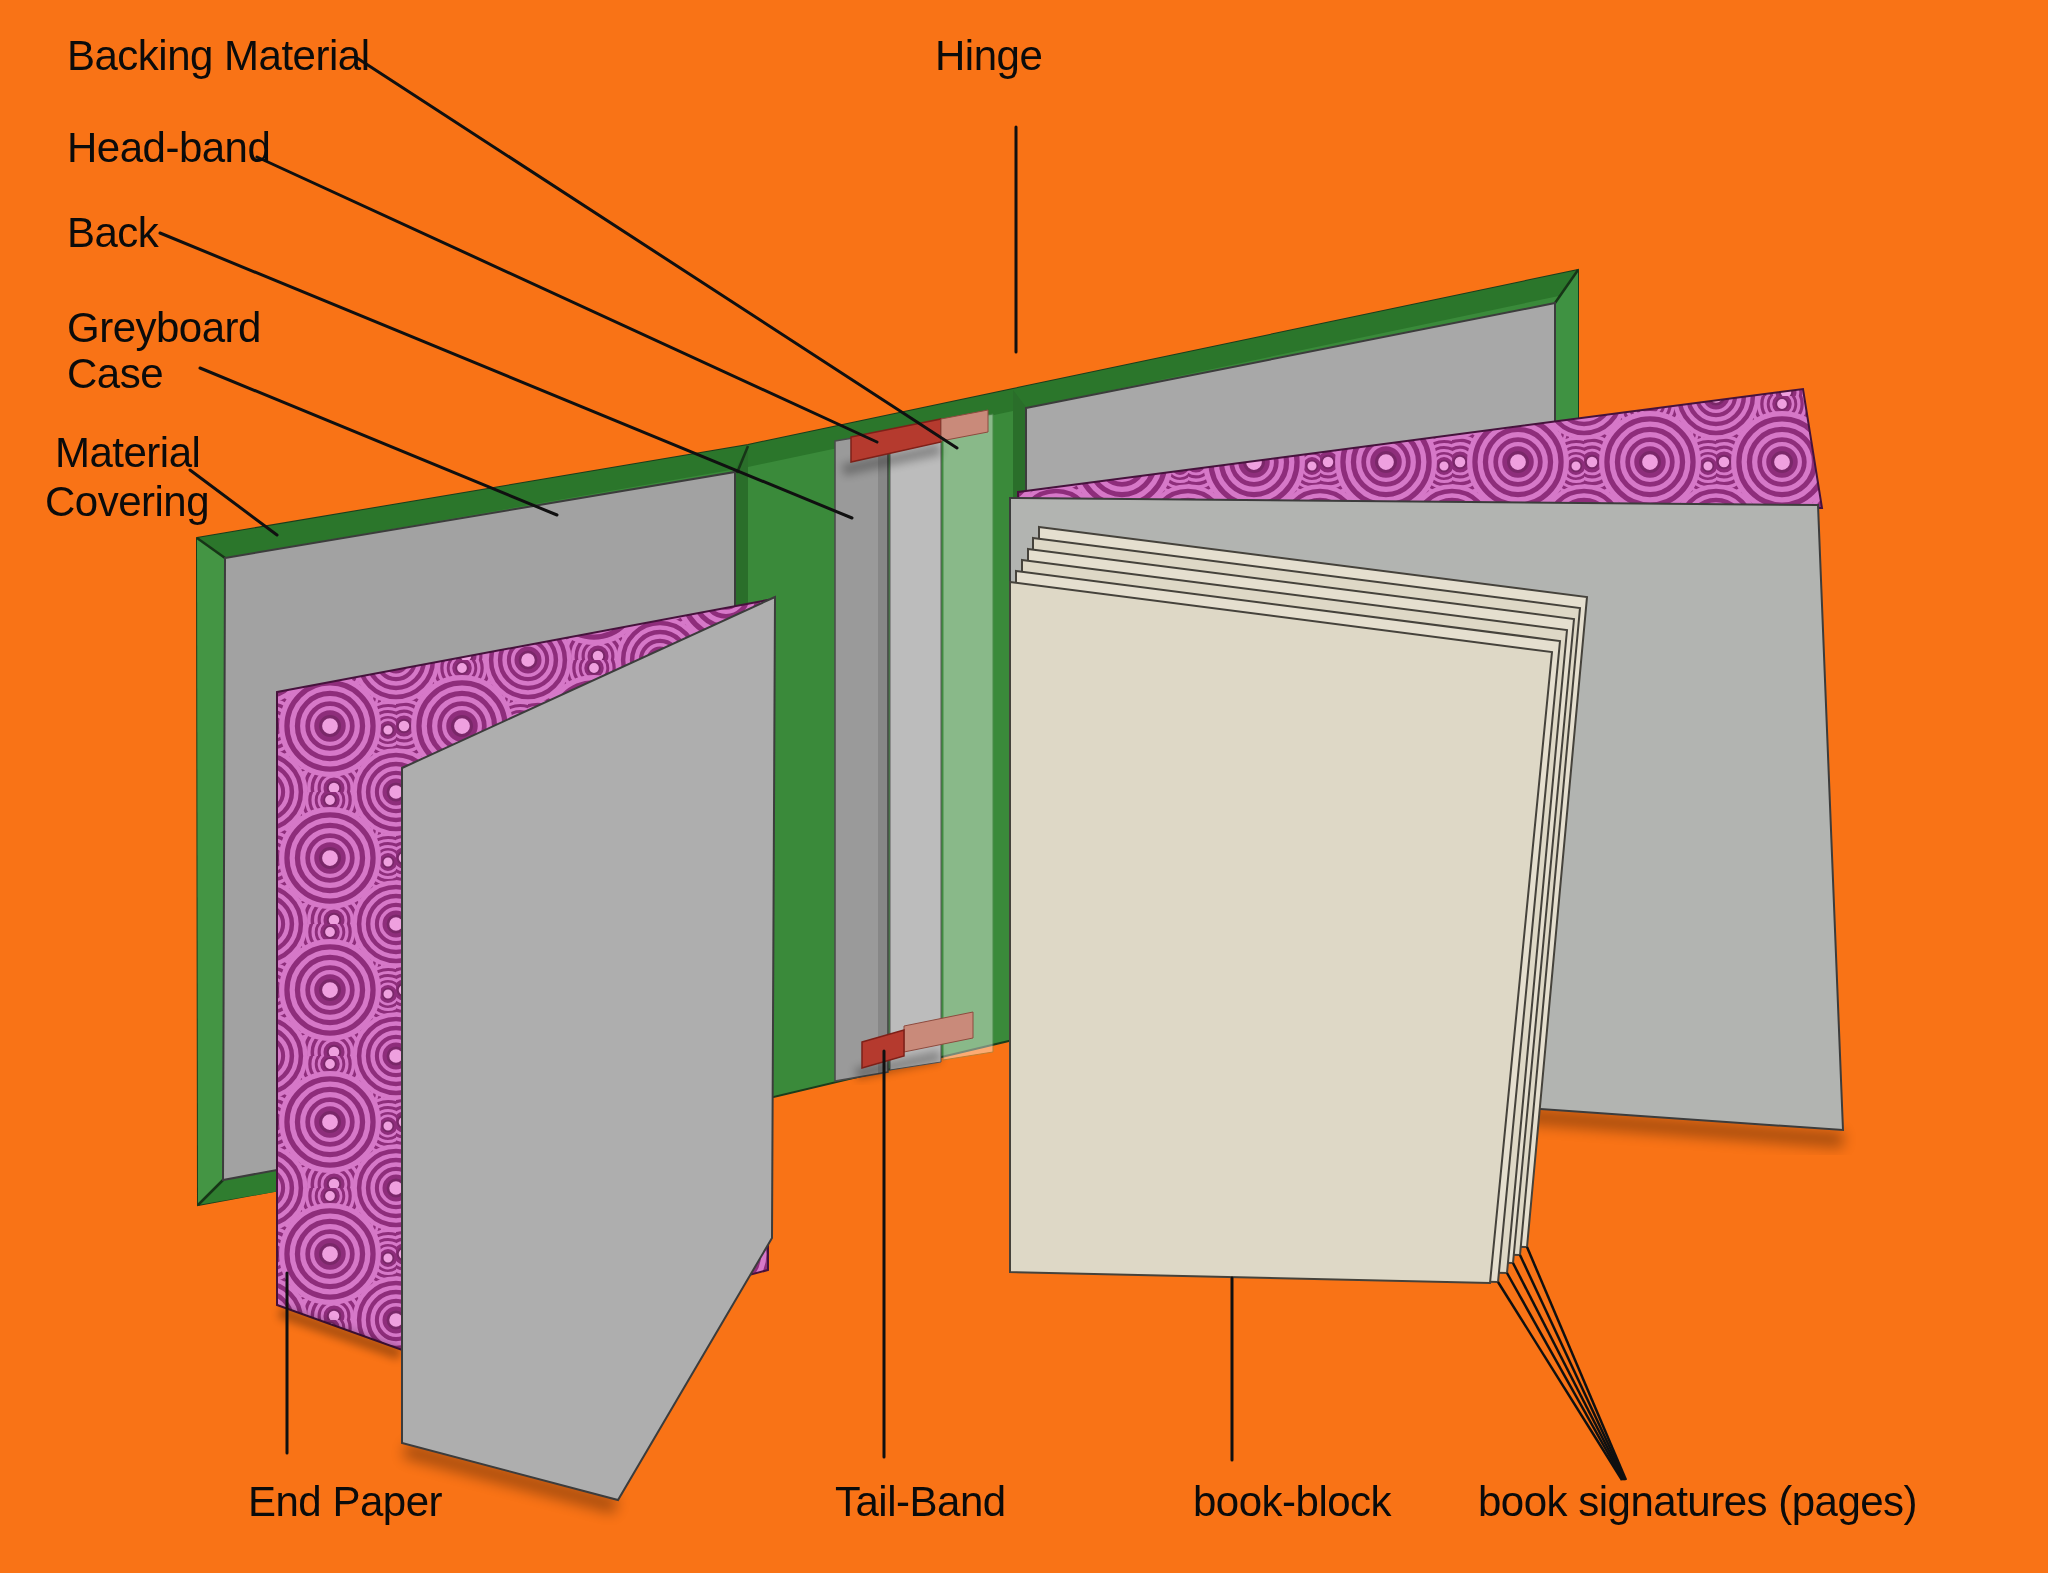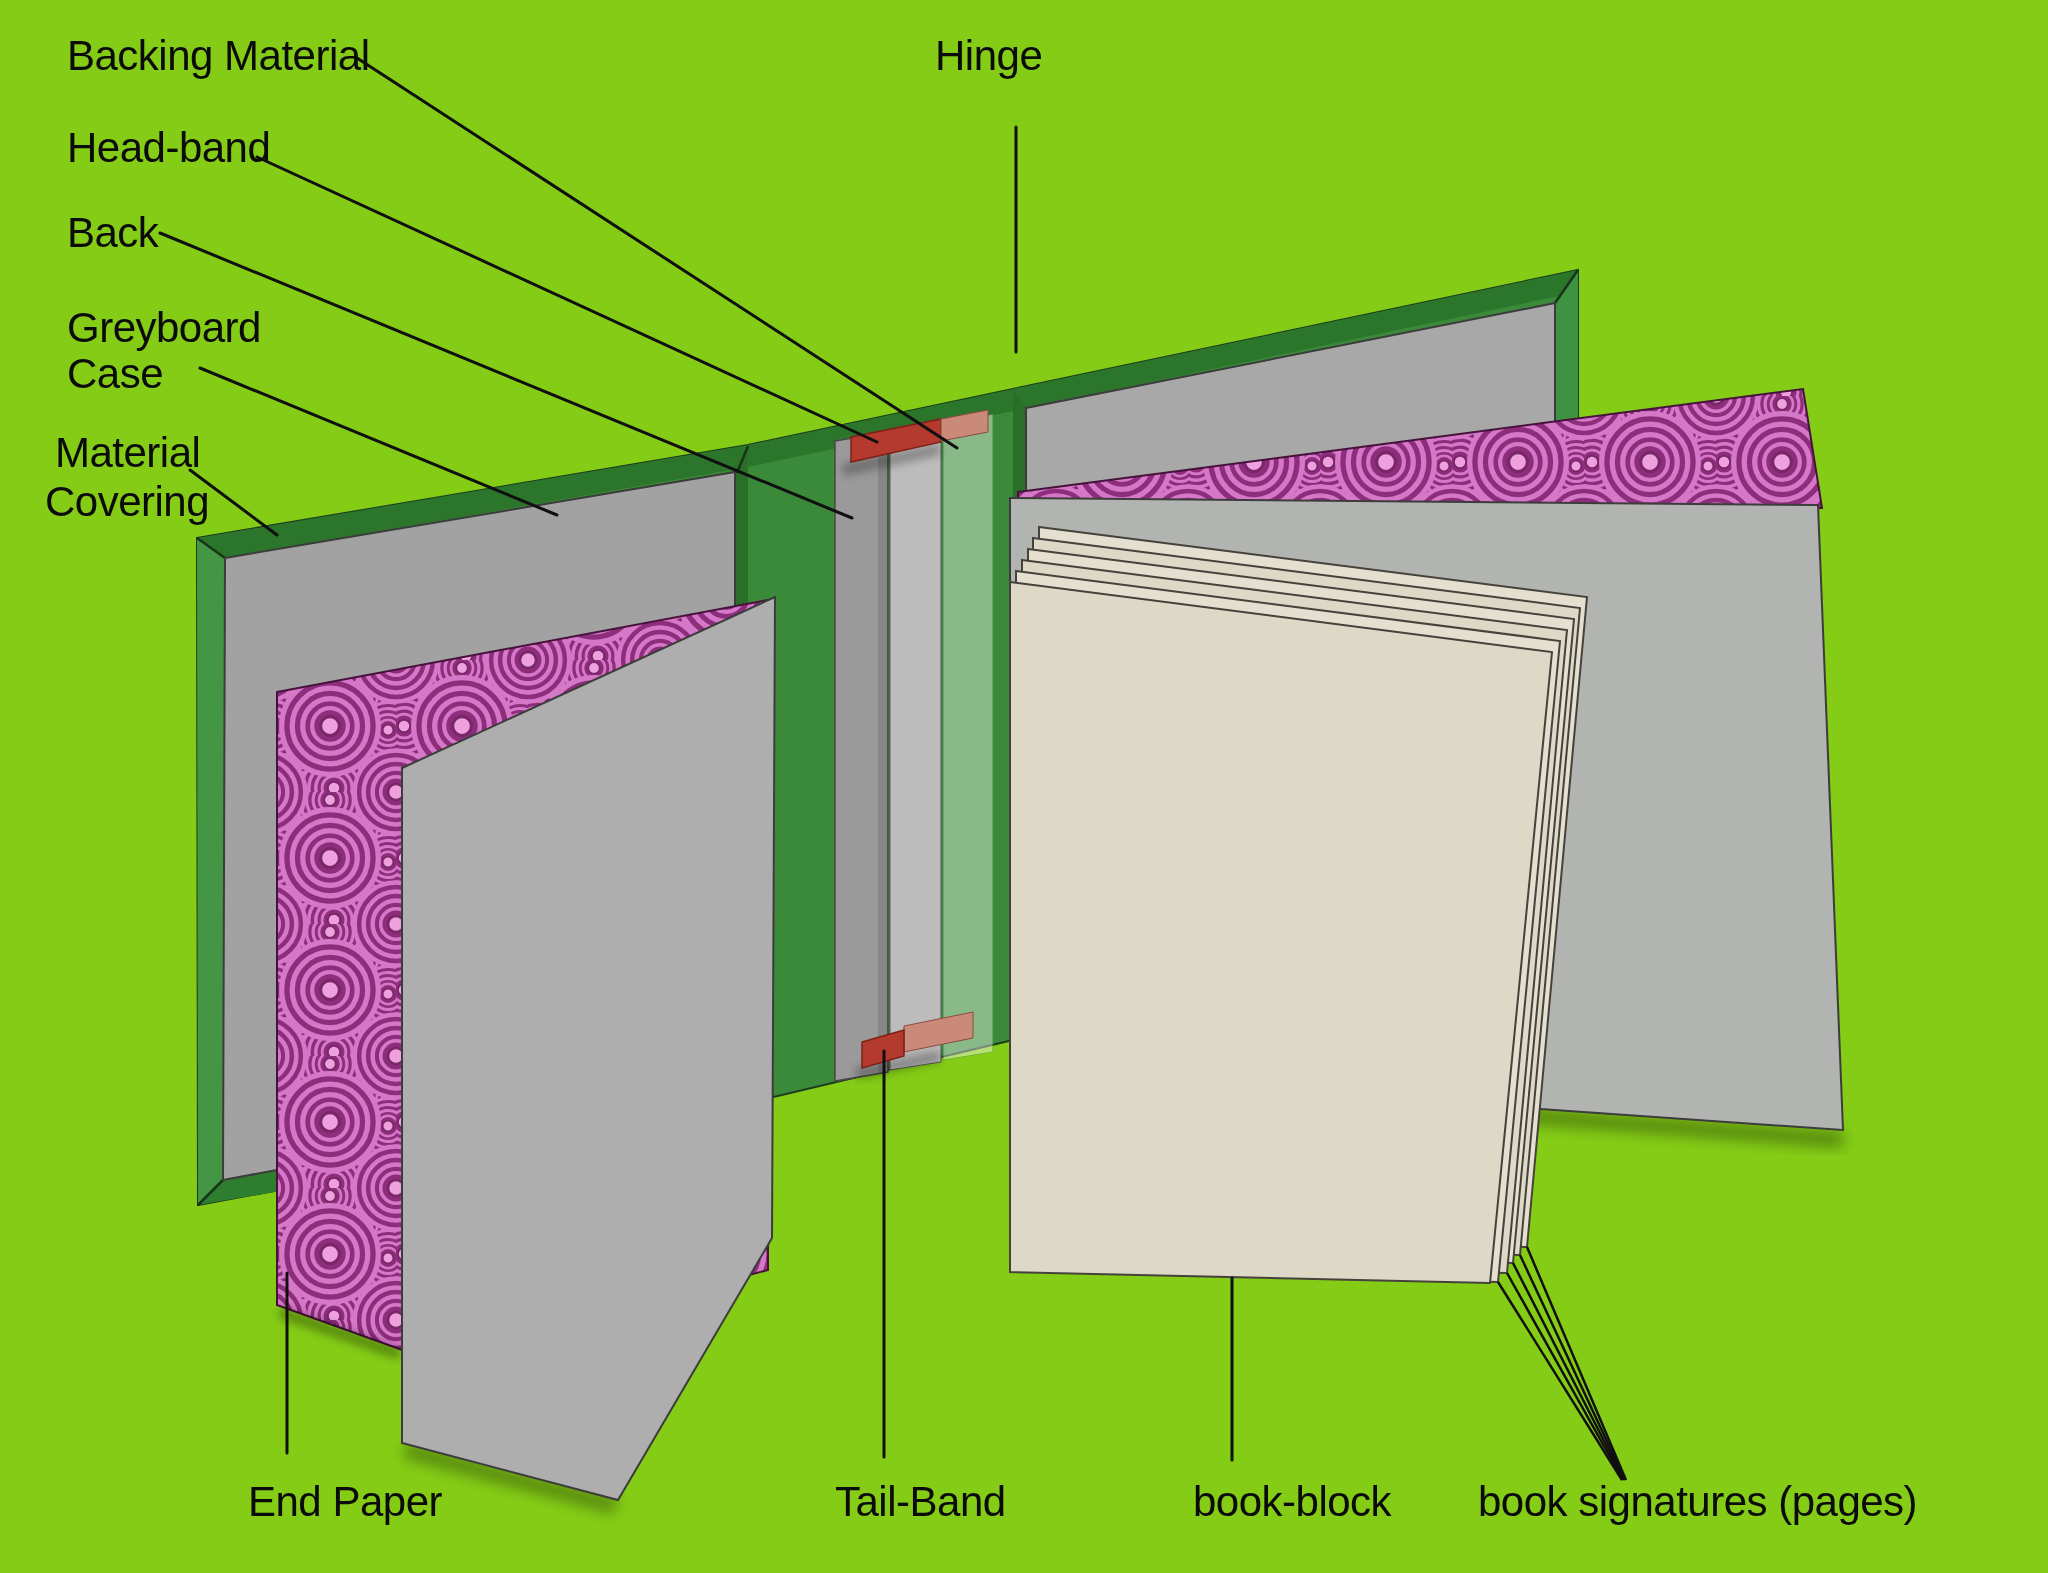--- a/index.html
+++ b/index.html
@@ -1,16 +1,16 @@
 <!DOCTYPE html>
 <html><head>
 <meta charset="utf-8">
 <style>
   html,body { margin:0; padding:0; background:#ffffff; }
-  .stage { position:relative; width:2048px; height:1573px; background:#84cc16; overflow:hidden; }
+  .stage { position:relative; width:2048px; height:1573px; background:#f97316; overflow:hidden; }
   svg { display:block; }
   .lbl {
     font-family:"Liberation Sans", sans-serif;
     font-size:42px;
     fill:#0b0b0b;
     letter-spacing:-0.5px;
   }
   .leader { stroke:#101010; stroke-width:3; fill:none; stroke-linecap:round; }
 </style>
 </head>

